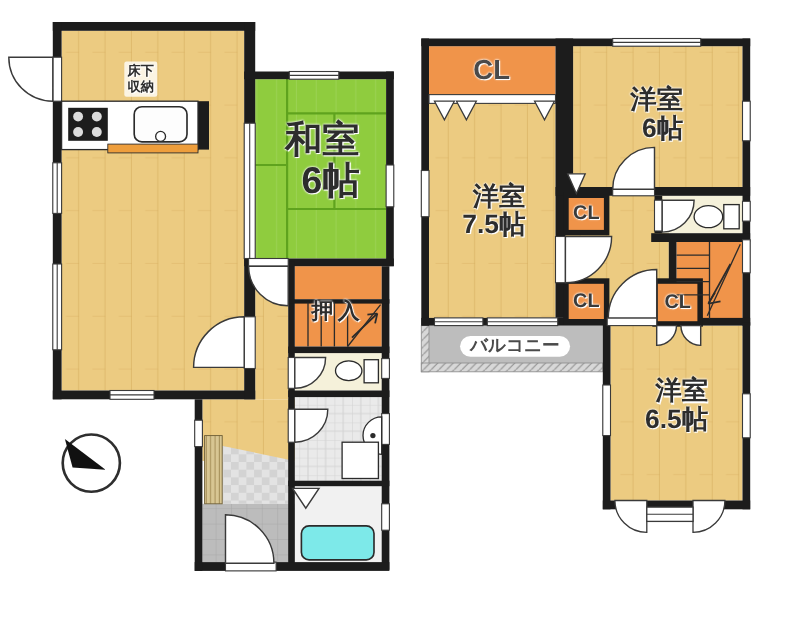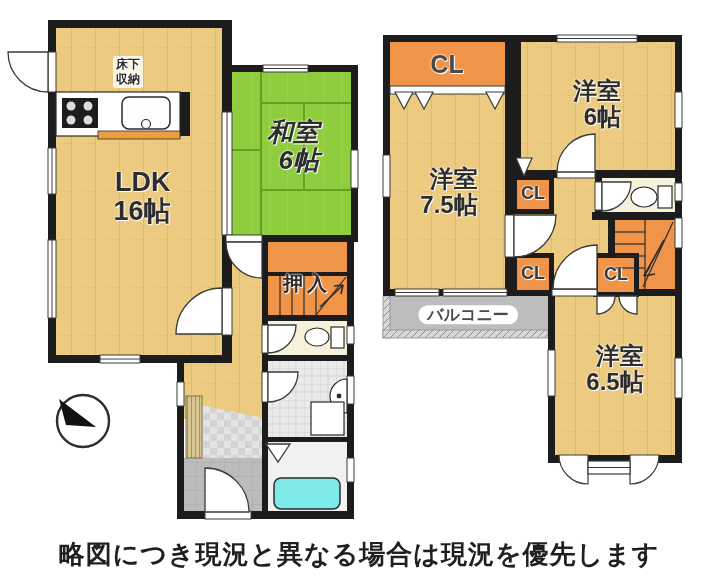--- a/index.html
+++ b/index.html
@@ -8,21 +8,21 @@
     font-family:"Liberation Sans","DejaVu Sans",sans-serif;
   }
   .canvas svg{position:absolute;left:0;top:0;}
   .lbl{
     position:absolute;transform:translate(-50%,-50%);
     font-weight:700;color:#2d2d2d;text-align:right;line-height:1.08;
     text-shadow:0 0 2px #fff,0 0 2px #fff,1px 1px 0 #fff;white-space:nowrap;
     pointer-events:none;
   }
   .lbl-ldk{left:142px;top:197px;font-size:27px;}
-  .lbl-washitsu{left:293px;top:146px;font-size:26px;font-style:italic;}
+  .lbl-washitsu{left:293px;top:146px;font-size:34px;}
   .lbl-oshiire{left:307px;top:257px;font-size:20px;letter-spacing:4px;margin-top:27px;}
   .lbl-underfloor{left:128px;top:72px;font-size:12px;background:rgba(255,255,255,.78);padding:1px 3px;border-radius:2px;line-height:1.25;}
   .lbl-cl-top{left:447px;top:64px;font-size:25px;color:#4a4a4a;}
   .lbl-room75{left:449px;top:192px;font-size:24px;}
   .lbl-room6{left:597px;top:104px;font-size:24px;}
   .lbl-cl-mid{left:533px;top:194px;font-size:18px;color:#3a3a3a;}
   .lbl-cl-b1{left:533px;top:274px;font-size:18px;color:#3a3a3a;}
   .lbl-cl-b2{left:616px;top:275px;font-size:18px;color:#3a3a3a;}
   .lbl-balcony{left:468px;top:315px;font-size:16px;background:#fff;border-radius:10px;padding:1px 9px;color:#4a4a4a;}
   .lbl-room65{left:615px;top:369px;font-size:24px;}
@@ -283,24 +283,20 @@
       <line x1="588" y1="467.5" x2="630" y2="467.5" stroke-width="1"></line>
     </g>
   </g>
 
   <g>
     <circle cx="83" cy="421" r="26" fill="#ffffff" stroke="#2e2e2e" stroke-width="2.4"></circle>
     <polygon points="59,399 96,427 66,425" fill="#111111"></polygon>
   </g>
 </svg>
 
-  <div class="lbl lbl-ldk">
-    <div>LDK</div>
-    <div>16帖</div>
-  </div>
   <div class="lbl lbl-washitsu">
     <div>和室</div>
     <div>6帖</div>
   </div>
   <div class="lbl lbl-oshiire">押入</div>
   <div class="lbl lbl-underfloor">
     <div>床下</div>
     <div>収納</div>
   </div>
 
@@ -315,14 +311,13 @@
   </div>
   <div class="lbl lbl-cl-mid">CL</div>
   <div class="lbl lbl-cl-b1">CL</div>
   <div class="lbl lbl-cl-b2">CL</div>
   <div class="lbl lbl-balcony">バルコニー</div>
   <div class="lbl lbl-room65">
     <div>洋室</div>
     <div>6.5帖</div>
   </div>
 
-  <div class="lbl lbl-disclaimer">略図につき現況と異なる場合は現況を優先します</div>
 </div>
 
 </body></html>

